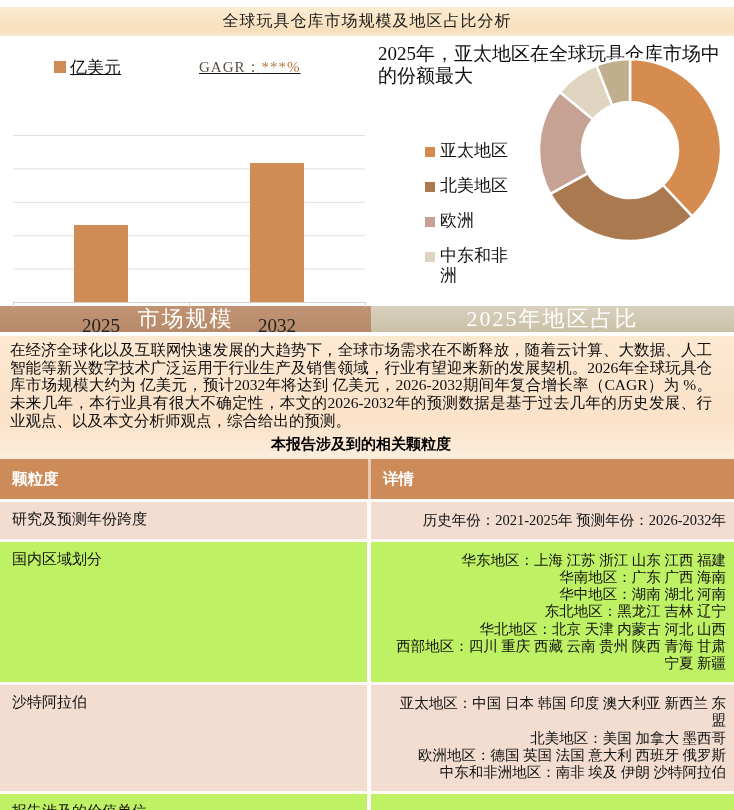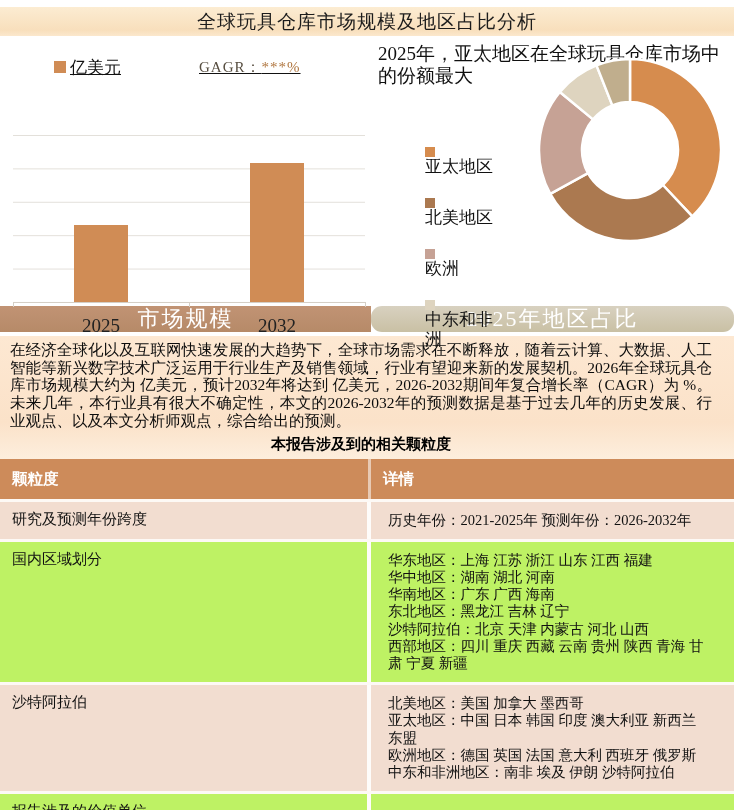--- a/index.html
+++ b/index.html
@@ -14,21 +14,21 @@
   }
 
   
   .title-bar {
     margin-top: 7px;
     height: 29px;
     background: linear-gradient(180deg, #fcecd2 0%, #f8dfbc 80%, #fbe8cd 100%);
     display: flex; align-items: center; justify-content: center;
   }
   .title-bar h1 {
-    margin: 0; font-size: 19px; font-weight: normal;
+    margin: 0; font-size: 16px; font-weight: normal;
     letter-spacing: 1px; color: #1c1c1c;
   }
 
   
   .charts { display: flex; height: 264px; }
   .bar-panel { width: 375px; position: relative; text-decoration: underline; }
   .legend-row {
     display: flex; align-items: center;
     margin: 22px 0 0 54px; height: 18px;
   }
@@ -58,33 +58,33 @@
 
   
   .pie-panel { width: 359px; position: relative; }
   .pie-note {
     margin: 7px 4px 0 3px; font-size: 19px; line-height: 22px; color: #101010;
   }
   .pie-legend {
     list-style: none; margin: 0; padding: 0;
     position: absolute; left: 50px; top: 105px;
   }
-  .pie-legend li { display: flex; margin-bottom: 15px; font-size: 17px; color: #111; flex-direction: column; }
+  .pie-legend li { display: flex; margin-bottom: 15px; font-size: 17px; color: #111; }
   .pie-legend .sw { width: 10px; height: 10px; margin: 6px 5px 0 0; flex: 0 0 10px; }
   .pie-legend .lbl { width: 76px; line-height: 20px; }
   .donut-svg { position: absolute; right: 10px; top: 20px; }
 
   
   .tabs { display: flex; margin-top: 6px; height: 26px; }
   .tab {
     display: flex; align-items: center; justify-content: center;
     color: #ffffff; font-size: 22px; letter-spacing: 2px; cursor: pointer;
   }
   .tab-active { width: 371px; background: linear-gradient(180deg, #c19374 0%, #b68a68 100%); }
-  .tab-inactive { flex: 1; background: linear-gradient(180deg, #d8d1c0 0%, #c9c0a4 100%); border-radius: 11px; }
+  .tab-inactive { flex: 1; background: linear-gradient(180deg, #d8d1c0 0%, #c9c0a4 100%); }
 
   
   .summary {
     margin-top: 4px;
     background: linear-gradient(180deg, #fde8d2 0%, #fbe2c9 70%, #fdeedd 100%);
     padding: 5px 22px 3px 10px;
   }
   .summary p {
     margin: 0; font-size: 15.5px; line-height: 17.7px;
     text-align: justify; color: #0d0d0d;
@@ -102,21 +102,21 @@
     font-family: "Liberation Sans", sans-serif;
     font-weight: bold; font-size: 15.5px; padding: 10px 12px 9px 12px;
   }
   .c-left { width: 371px; flex: 0 0 371px; }
   .c-right { flex: 1; }
   .t-head .c-left { border-right: 3px solid rgba(255,255,255,.55); }
   .t-row { display: flex; border-top: 3px solid #fdf9f5; }
   .t-row .c-left {
     padding: 8px 12px; font-size: 15px; border-right: 4px solid #fefcfa;
   }
-  .t-row .c-right { padding: 10px 28px 10px 17px; font-size: 14.5px; line-height: 17.2px; }
+  .t-row .c-right { padding: 10px 8px 10px 17px; font-size: 14.5px; line-height: 17.2px; text-align: right; }
   .t-row.shade-dark  { background: #f2ddd0; }
   .t-row.shade-light { background: #bef264; }
   .detail-line { margin: 0; }
 </style>
 </head>
 <body>
 
 <header class="title-bar">
   <h1>全球玩具仓库市场规模及地区占比分析</h1>
 </header>
@@ -190,32 +190,32 @@
       <div class="t-row shade-dark">
         <div class="c-left">研究及预测年份跨度</div>
         <div class="c-right">
           <p class="detail-line">历史年份：2021-2025年 预测年份：2026-2032年</p>
         </div>
       </div>
       <div class="t-row shade-light">
         <div class="c-left">国内区域划分</div>
         <div class="c-right">
           <p class="detail-line">华东地区：上海  江苏  浙江  山东  江西  福建</p>
+          <p class="detail-line">华南地区：广东  广西  海南</p>
           <p class="detail-line">华中地区：湖南  湖北  河南</p>
-          <p class="detail-line">华南地区：广东  广西  海南</p>
           <p class="detail-line">东北地区：黑龙江  吉林  辽宁</p>
-          <p class="detail-line">沙特阿拉伯：北京  天津  内蒙古  河北  山西</p>
+          <p class="detail-line">华北地区：北京  天津  内蒙古  河北  山西</p>
           <p class="detail-line">西部地区：四川  重庆  西藏  云南  贵州  陕西  青海  甘肃  宁夏  新疆</p>
         </div>
       </div>
       <div class="t-row shade-dark">
         <div class="c-left">沙特阿拉伯</div>
         <div class="c-right">
+          <p class="detail-line">亚太地区：中国  日本  韩国  印度  澳大利亚  新西兰  东盟</p>
           <p class="detail-line">北美地区：美国  加拿大  墨西哥</p>
-          <p class="detail-line">亚太地区：中国  日本  韩国  印度  澳大利亚  新西兰  东盟</p>
           <p class="detail-line">欧洲地区：德国  英国  法国  意大利  西班牙  俄罗斯</p>
           <p class="detail-line">中东和非洲地区：南非  埃及  伊朗  沙特阿拉伯</p>
         </div>
       </div>
       <div class="t-row shade-light">
         <div class="c-left">报告涉及的价值单位</div>
         <div class="c-right"></div>
       </div>
     </div>
 </section>

